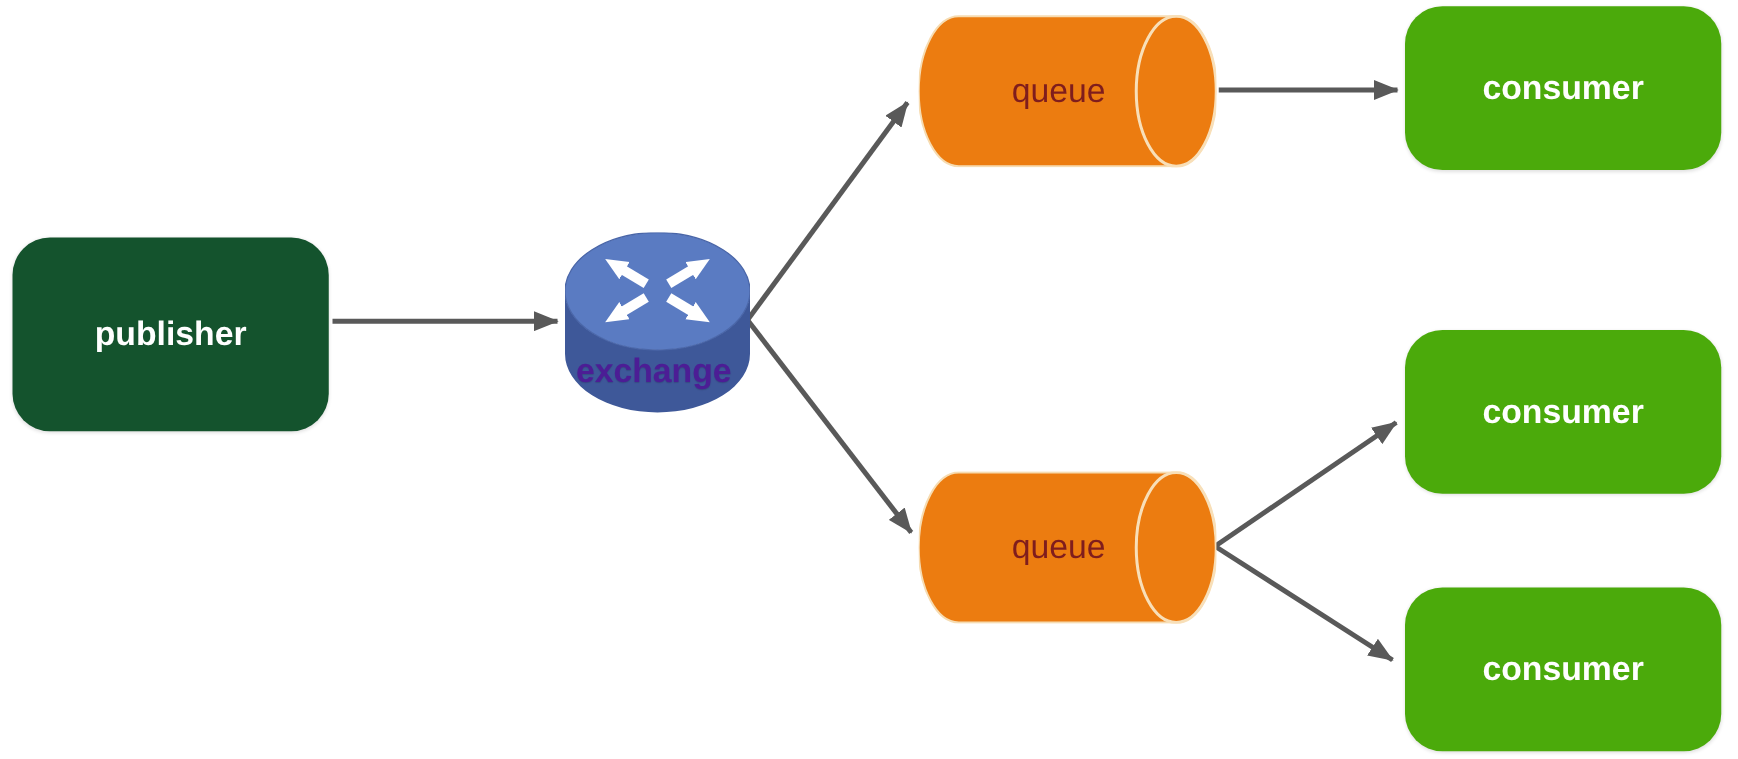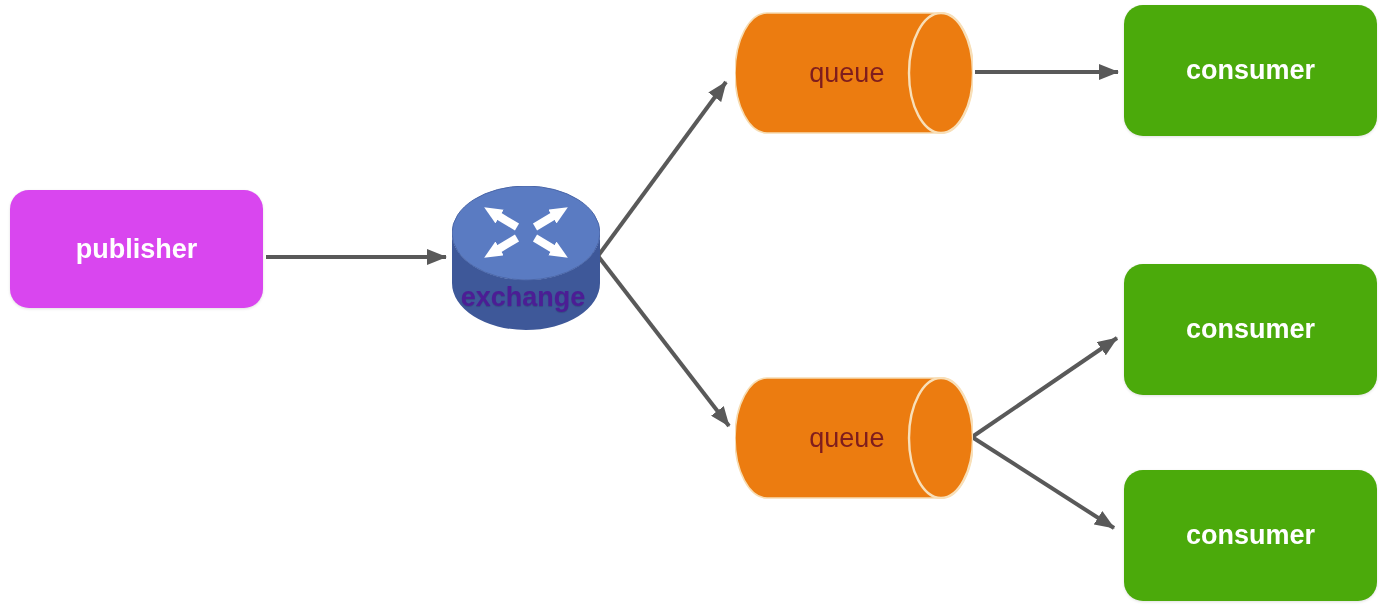--- a/index.html
+++ b/index.html
@@ -8,22 +8,22 @@
     width:1390px;height:607px;
     background:#ffffff;
     font-family:"Liberation Sans","DejaVu Sans",sans-serif;
     overflow:hidden;
   }
   .node{
     position:absolute;
     display:flex;align-items:center;justify-content:center;
     color:#ffffff;font-weight:700;font-size:27px;
   }
-  .rect{border-radius:19px;box-shadow:0 1px 3px rgba(0,0,0,0.12);}
-  .publisher{left:10px;top:190px;width:253px;height:118px;background:#d946ef;}
+  .rect{border-radius:30px;box-shadow:0 1px 3px rgba(0,0,0,0.12);}
+  .publisher{left:10px;top:190px;width:253px;height:155px;background:#14532d;}
   .consumer{background:#4BAA0B;width:253px;height:131px;}
   .consumer1{left:1124px;top:5px;}
   .consumer2{left:1124px;top:264px;}
   .consumer3{left:1124px;top:470px;}
   .queue{position:absolute;width:238px;height:122px;}
   .queue1{left:735px;top:12px;}
   .queue2{left:735px;top:377px;}
   .queue svg{position:absolute;left:0;top:0;width:100%;height:100%;}
   .queue .label{
     position:absolute;left:47%;top:50%;transform:translate(-50%,-50%);

